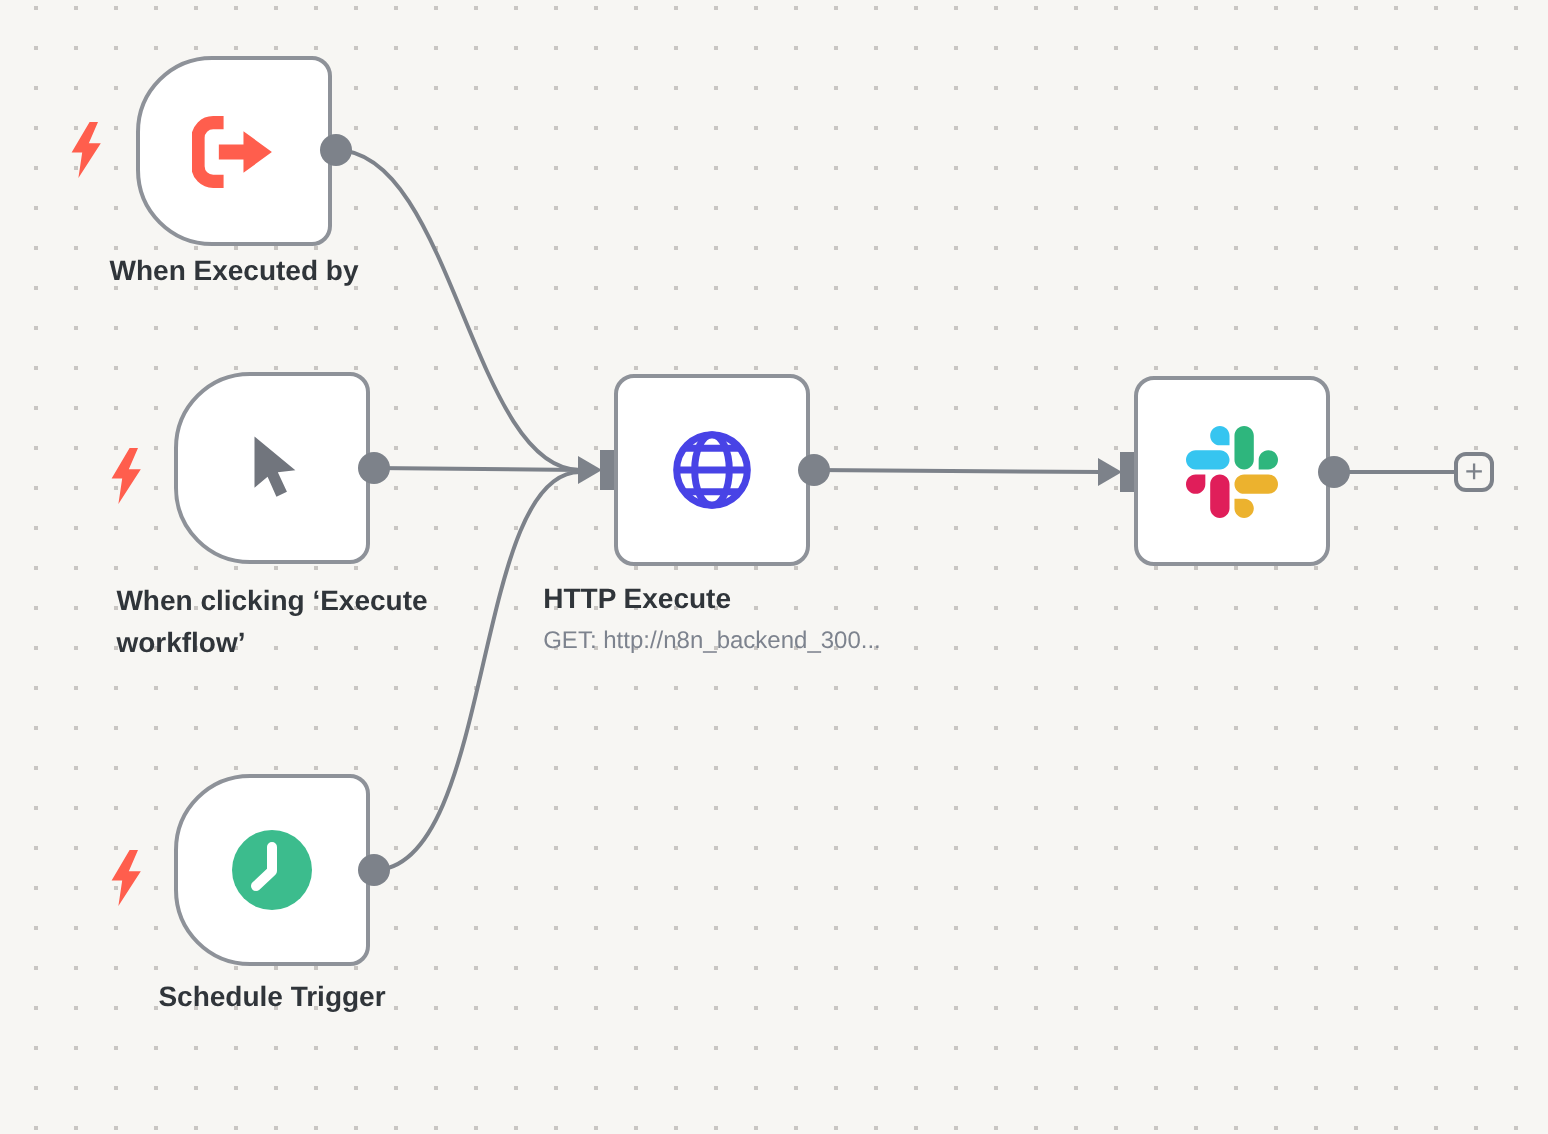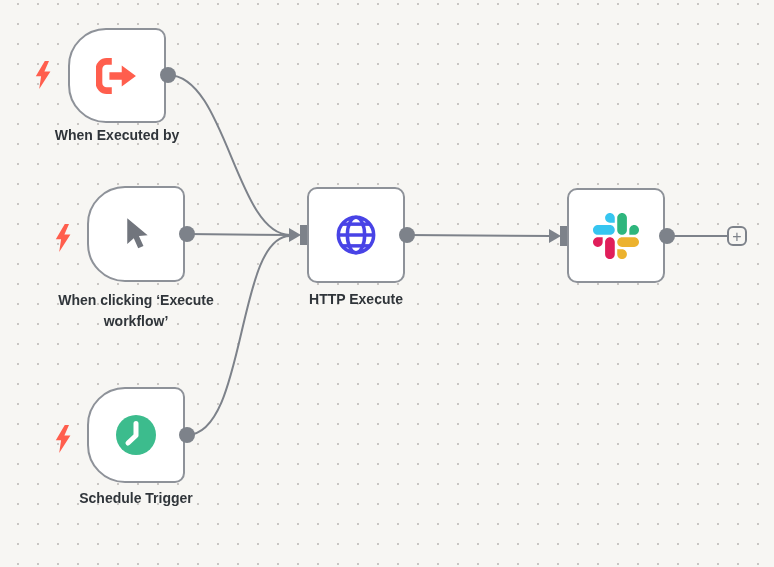--- a/index.html
+++ b/index.html
@@ -16,21 +16,21 @@
     display:flex;align-items:center;justify-content:center;
   }
   .node.trigger{border-radius:38px 10px 10px 38px;}
   .port-out{
     position:absolute;width:16px;height:16px;border-radius:50%;
     background:#7d828a;z-index:3;
   }
   .bolt{position:absolute;z-index:2;}
   .edges{position:absolute;left:0;top:0;z-index:1;}
   .label{
-    position:absolute;transform:translateX(-50%);text-align:center;
+    position:absolute;transform:translateX(-50%);text-align:left;
     font-size:14px;font-weight:600;color:#30353a;line-height:21px;
     white-space:nowrap;z-index:2;
   }
   .label .sub{
     display:block;font-size:12px;font-weight:400;color:#7d838e;
     line-height:15px;margin-top:3px;
   }
   .add-btn{
     position:absolute;width:20px;height:20px;box-sizing:border-box;
     border:2px solid #7d828a;border-radius:6px;background:#f7f6f3;
@@ -120,20 +120,21 @@
         <ellipse cx="25" cy="25" rx="9.4" ry="19.2"></ellipse>
         <line x1="5.8" y1="25" x2="44.2" y2="25"></line>
         <line x1="10.2" y1="13.2" x2="39.8" y2="13.2"></line>
         <line x1="10.2" y1="36.8" x2="39.8" y2="36.8"></line>
       </g>
     </svg>
   </div>
   <div class="port-out" style="left:399px;top:227px"></div>
   <div class="label" style="left:356px;top:289px">
     <span>HTTP Execute</span>
+    <span class="sub">GET: http://n8n_backend_300...</span>
   </div>
 
   <div class="node" style="left:567px;top:188px;width:98px;height:95px">
     <svg width="46" height="46" viewBox="0 0 122.8 122.8">
       <path fill="#E01E5A" d="M25.8 77.6c0 7.1-5.8 12.9-12.9 12.9S0 84.7 0 77.6s5.8-12.9 12.9-12.9h12.9v12.9zM32.3 77.6c0-7.1 5.8-12.9 12.9-12.9s12.9 5.8 12.9 12.9v32.3c0 7.1-5.8 12.9-12.9 12.9s-12.9-5.8-12.9-12.9V77.6z"></path>
       <path fill="#36C5F0" d="M45.2 25.8c-7.1 0-12.9-5.8-12.9-12.9S38.1 0 45.2 0s12.9 5.8 12.9 12.9v12.9H45.2zM45.2 32.3c7.1 0 12.9 5.8 12.9 12.9s-5.8 12.9-12.9 12.9H12.9C5.8 58.1 0 52.3 0 45.2s5.8-12.9 12.9-12.9h32.3z"></path>
       <path fill="#2EB67D" d="M97 45.2c0-7.1 5.8-12.9 12.9-12.9s12.9 5.8 12.9 12.9-5.8 12.9-12.9 12.9H97V45.2zM90.5 45.2c0 7.1-5.8 12.9-12.9 12.9s-12.9-5.8-12.9-12.9V12.9C64.7 5.8 70.5 0 77.6 0s12.9 5.8 12.9 12.9v32.3z"></path>
       <path fill="#ECB22E" d="M77.6 97c7.1 0 12.9 5.8 12.9 12.9s-5.8 12.9-12.9 12.9-12.9-5.8-12.9-12.9V97h12.9zM77.6 90.5c-7.1 0-12.9-5.8-12.9-12.9s5.8-12.9 12.9-12.9h32.3c7.1 0 12.9 5.8 12.9 12.9s-5.8 12.9-12.9 12.9H77.6z"></path>
     </svg>
   </div>

